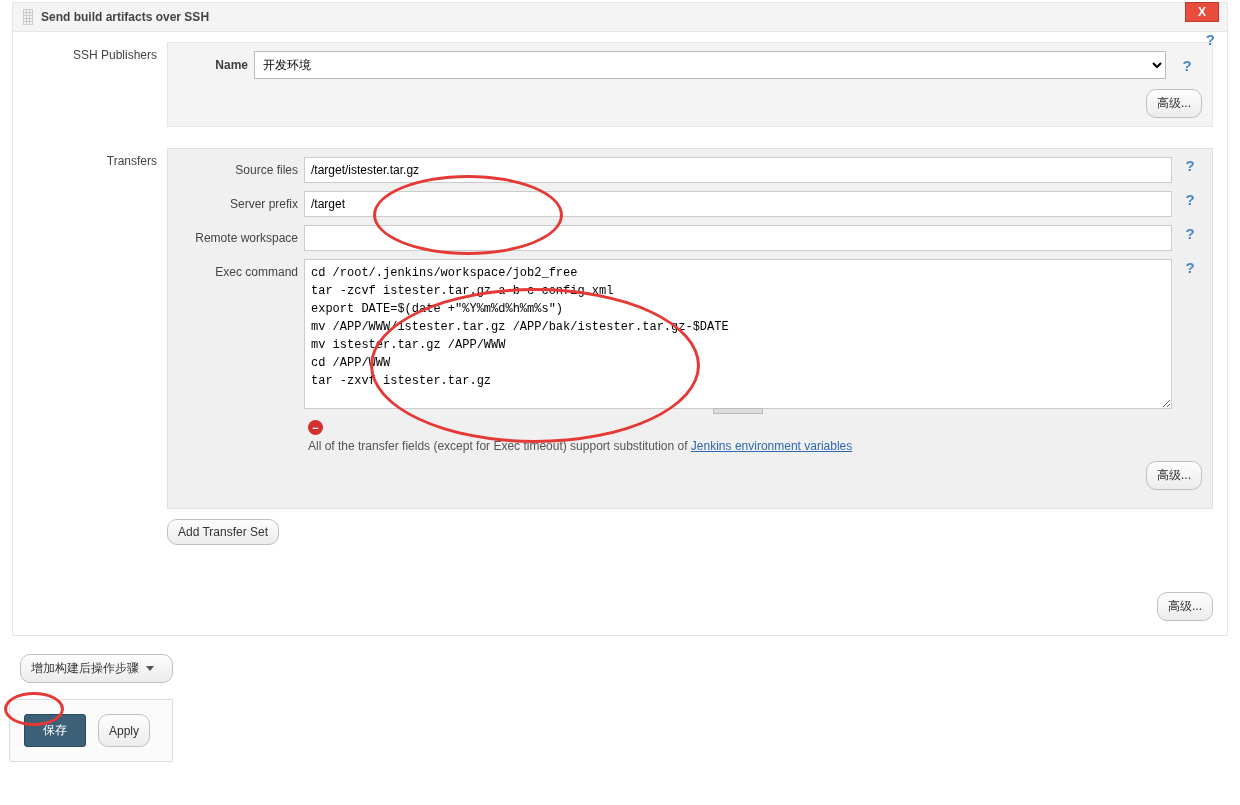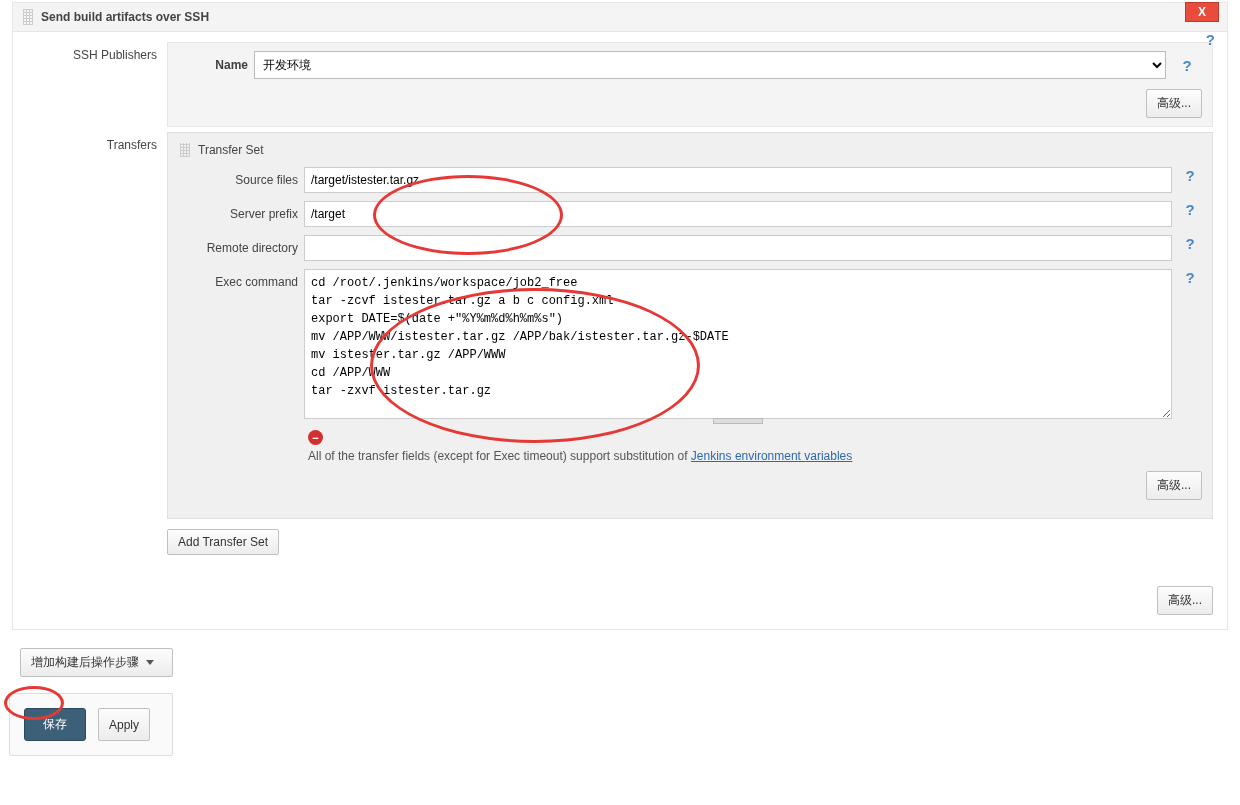--- a/index.html
+++ b/index.html
@@ -3,29 +3,29 @@
 <meta charset="utf-8">
 <style>
 * { box-sizing: border-box; margin: 0; padding: 0; }
 body { font-family: Arial, "Microsoft YaHei", sans-serif; font-size: 12px; background: #fff; color: #333; }
 .outer { padding: 0 12px; width: 1240px; }
 .section { border: 1px solid #e6e6e6; background: #fff; margin-top: 2px; position: relative; }
 .section-header { background: #f4f4f4; border-bottom: 1px solid #e6e6e6; padding: 6px 10px; font-weight: bold; color: #444; display: flex; align-items: center; position: relative; }
 .drag-handle { display: inline-block; width: 10px; height: 16px; background: repeating-linear-gradient(90deg, #ccc 0 1px, transparent 1px 3px), repeating-linear-gradient(0deg, #ccc 0 1px, transparent 1px 3px); margin-right: 8px; cursor: move; }
 .close-x { position: absolute; top: -1px; right: 8px; background: #e74c3c; color: #fff; padding: 2px 12px; font-weight: bold; cursor: pointer; border: 1px solid #c0392b; font-size: 12px; }
 .help-top { position: absolute; right: 12px; top: 28px; color: #4888c7; font-size: 16px; font-weight: bold; cursor: pointer; }
-.body-grid { display: grid; grid-template-columns: 130px 1fr; gap: 5px 10px; padding: 10px 14px 18px 14px; }
+.body-grid { display: grid; grid-template-columns: 130px 1fr; gap: 21px 10px; padding: 10px 14px 18px 14px; }
 .left-label { text-align: right; color: #444; padding-top: 6px; font-size: 12px; }
 .inner-panel { background: #f4f4f4; border: 1px solid #e6e6e6; padding: 8px 10px; }
 .inner-title { color: #444; padding: 2px 2px 10px 2px; display: flex; align-items: center; }
 .inner-title .drag-handle { height: 14px; }
 .form-row { display: grid; grid-template-columns: 70px 1fr 30px; gap: 6px; align-items: center; margin-bottom: 10px; }
 .form-label { text-align: right; color: #404040; font-weight: bold; }
 select.full { width: 100%; height: 28px; border: 1px solid #bbb; background: #fff; font-size: 12px; padding: 2px 4px; }
-.btn { background: linear-gradient(#fdfdfd, #ececec); border: 1px solid #c0c0c0; border-radius: 2px; padding: 5px 10px; font-size: 12px; color: #333; cursor: pointer; }
+.btn { background: linear-gradient(#fdfdfd, #ececec); border: 1px solid #c0c0c0; border-radius: 10px; padding: 5px 10px; font-size: 12px; color: #333; cursor: pointer; }
 .btn-row-right { display: flex; justify-content: flex-end; margin-top: 6px; }
 .help-icon { color: #4888c7; font-size: 15px; cursor: pointer; text-align: center; font-weight: bold; }
 .transfer-panel { background: #f0f0f0; border: 1px solid #e0e0e0; padding: 8px 10px; margin-bottom: 10px; position: relative; }
 .tf-row { display: grid; grid-template-columns: 120px 1fr 24px; gap: 6px; align-items: start; margin-bottom: 8px; }
 .tf-label { text-align: right; color: #444; padding-top: 6px; }
 input.text { width: 100%; height: 26px; border: 1px solid #ccc; padding: 2px 6px; font-size: 12px; }
 textarea.exec { width: 100%; height: 150px; border: 1px solid #ccc; padding: 4px 6px; font-size: 12px; font-family: Liberation Mono, monospace; resize: both; line-height: 1.5; }
 .error-line { color: #c62828; font-weight: bold; display: flex; align-items: center; gap: 6px; margin: 6px 0 4px 130px; }
 .error-icon { display: inline-flex; width: 15px; height: 15px; border-radius: 50%; background: #d32f2f; color: #fff; align-items: center; justify-content: center; font-size: 11px; font-weight: bold; }
 .note-line { color: #555; margin-left: 130px; margin-bottom: 8px; }
@@ -66,37 +66,33 @@
           </div>
           <div class="btn-row-right">
             <button class="btn">高级...</button>
           </div>
         </div>
       </div>
 
       <div class="left-label">Transfers</div>
       <div>
         <div class="transfer-panel" style="padding-bottom:18px;">
-          <div class="inner-title">
-            <span class="drag-handle"></span>
-            <span>Transfer Set</span>
-          </div>
 
           <div class="tf-row">
             <div class="tf-label">Source files</div>
             <input class="text" value="/target/istester.tar.gz" style="">
             <span class="help-icon">?</span>
           </div>
           <div class="tf-row">
             <div class="tf-label">Server prefix</div>
             <input class="text" value="/target" style="">
             <span class="help-icon">?</span>
           </div>
           <div class="tf-row">
-            <div class="tf-label">Remote directory</div>
+            <div class="tf-label">Remote workspace</div>
             <input class="text" value="" style="">
             <span class="help-icon">?</span>
           </div>
           <div class="tf-row">
             <div class="tf-label">Exec command</div>
             <div style="position:relative;">
               <textarea class="exec" style="">cd /root/.jenkins/workspace/job2_free
 tar -zcvf istester.tar.gz a b c config.xml
 export DATE=$(date +"%Y%m%d%h%m%s")
 mv /APP/WWW/istester.tar.gz /APP/bak/istester.tar.gz-$DATE

